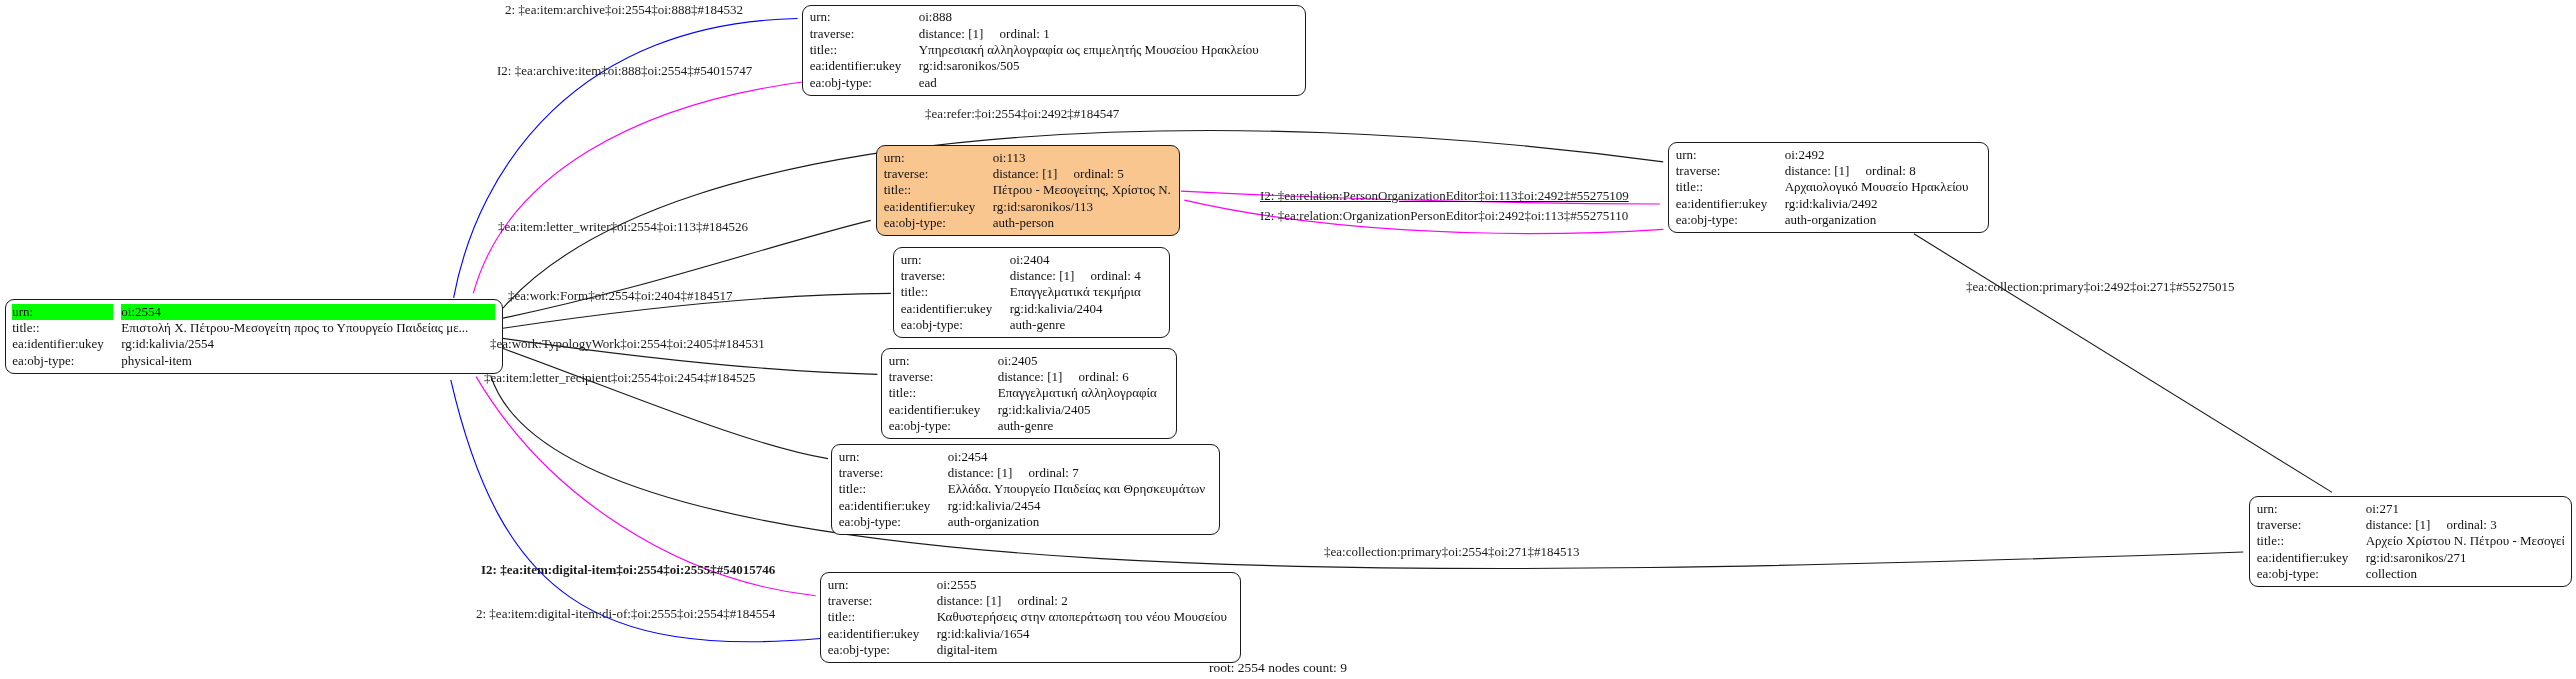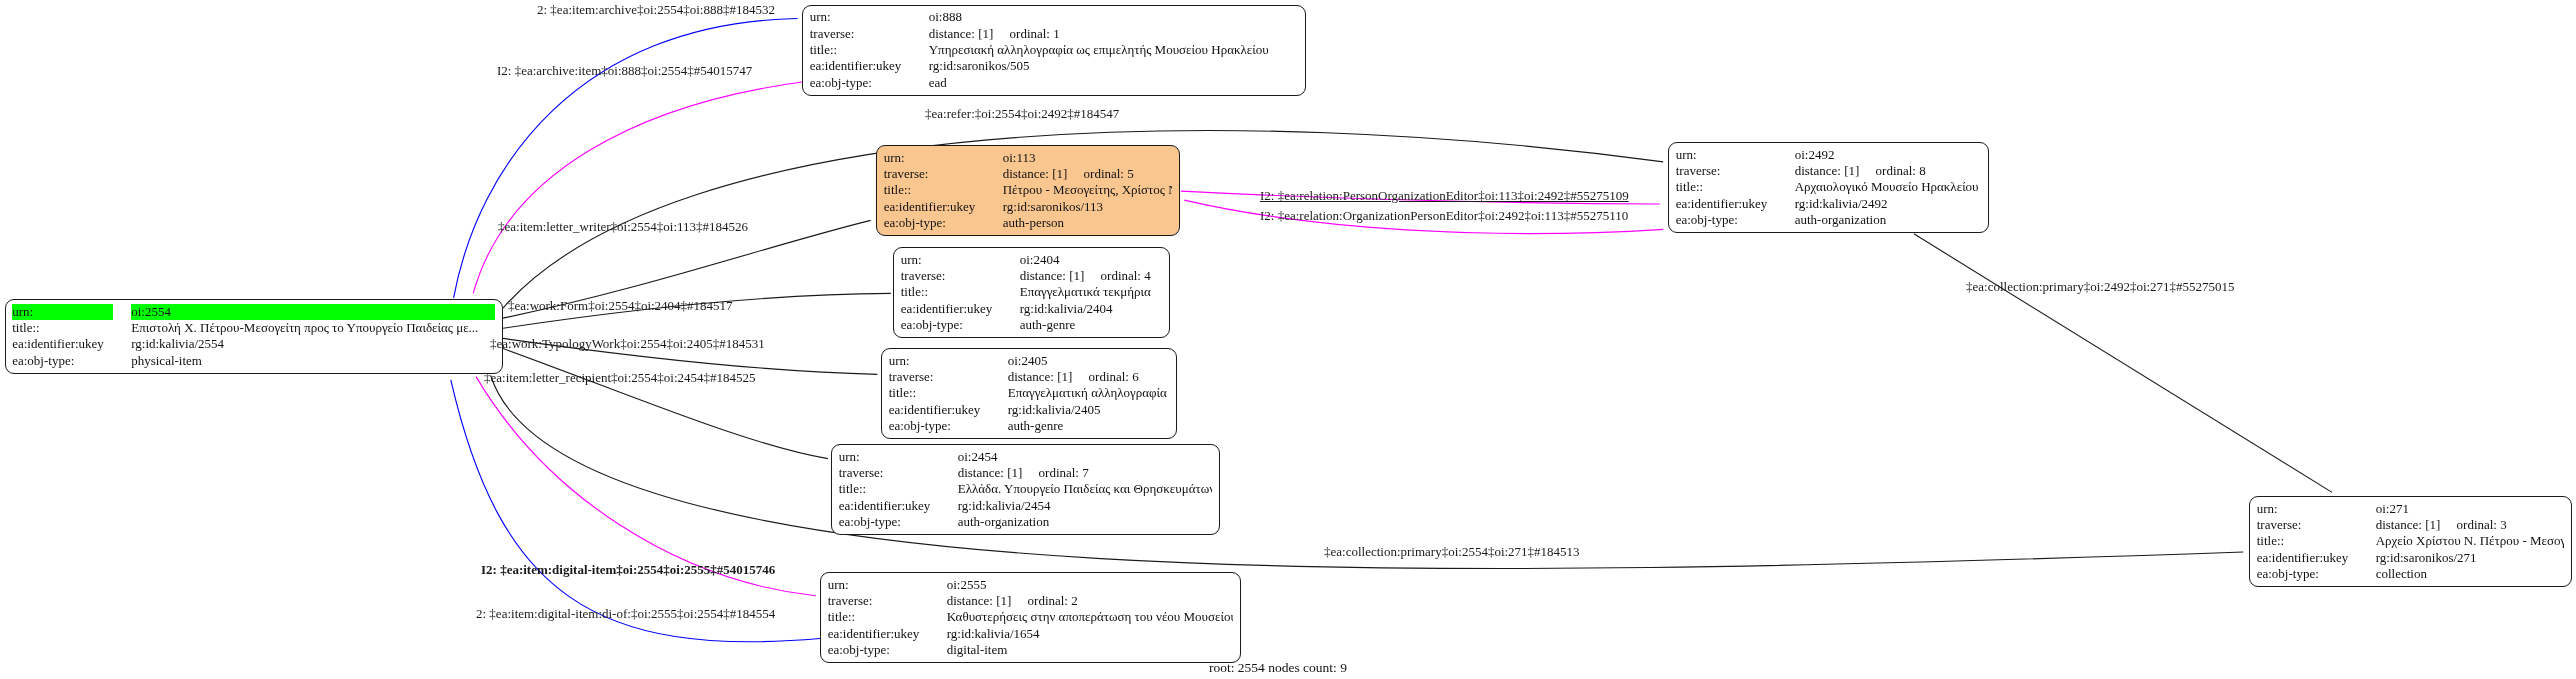--- a/index.html
+++ b/index.html
@@ -12,44 +12,44 @@
   #edges path { fill:none; stroke-width:2; }
   path.black { stroke:#1a1a1a; }
   path.blue { stroke:#0000ff; }
   path.magenta { stroke:#ff00ff; }
 
   .node {
     position:absolute; box-sizing:border-box; background:#ffffff;
     border:1.1px solid #1a1a1a; border-radius:9px; padding:3.9px 6.7px;
     font-size:13px; line-height:16.3px;
   }
-  .node .row { display:grid; grid-template-columns:101px 1fr; column-gap:18px; }
+  .node .row { display:grid; grid-template-columns:101px 1fr; column-gap:8px; }
   .cell { white-space:pre; overflow:hidden; }
   .node-person { background:#f9c690; }
   .row.hl .cell { background:#00ff00; }
 
   #n2554 { left:4.5px;    top:299px;  width:498px; }
   #n888  { left:802px; top:4.5px;    width:504px; }
   #n113  { left:876px; top:145px;  width:304px; }
   #n2404 { left:893px; top:247px;  width:277px; }
   #n2405 { left:881px; top:348px;  width:296px; }
   #n2454 { left:831px; top:444px;  width:389px; }
   #n2555 { left:820px; top:572px; width:421px; }
   #n2492 { left:1668px; top:142px;  width:321px; }
   #n271  { left:2249px; top:496px;  width:323px; }
 
   .edge-label {
     position:absolute; white-space:nowrap; font-size:13px; line-height:15px;
     color:#1a1a1a;
   }
-  #el1  { left:505px;  top:2.2px;margin-left:32px; }
+  #el1  { left:505px;  top:2.2px; }
   #el2  { left:497px;  top:63px; }
   #el3  { left:925px; top:106px; }
   #el4  { left:498px;  top:219px; }
-  #el5  { left:508px;  top:288px;margin-top:10px; }
+  #el5  { left:508px;  top:288px; }
   #el6  { left:490px;  top:336px; }
   #el7  { left:484px;  top:370px; }
   #el8  { left:481px;  top:562px;font-weight:bold; }
   #el9  { left:476px;  top:606px; }
   #el10 { left:1260px; top:188px;text-decoration:underline; }
   #el11 { left:1260px; top:208px; }
   #el12 { left:1966px; top:279px; }
   #el13 { left:1324px; top:544px; }
 
   #caption { position:absolute; left:1209px; top:660px; font-size:13.5px; white-space:nowrap; }

